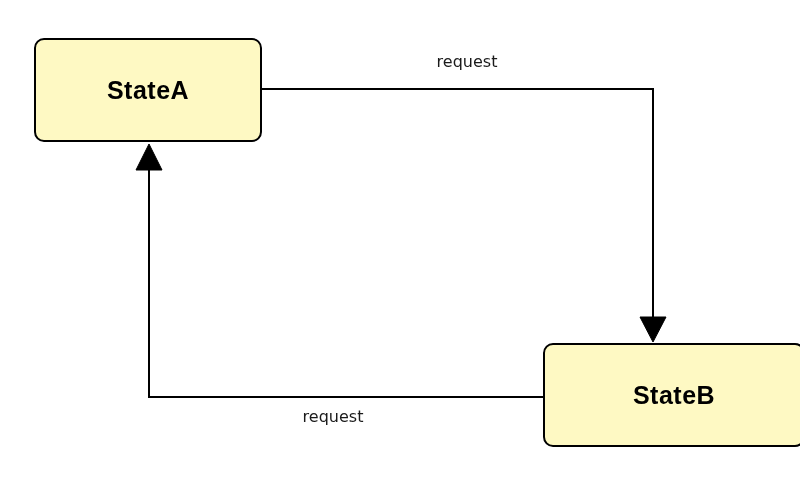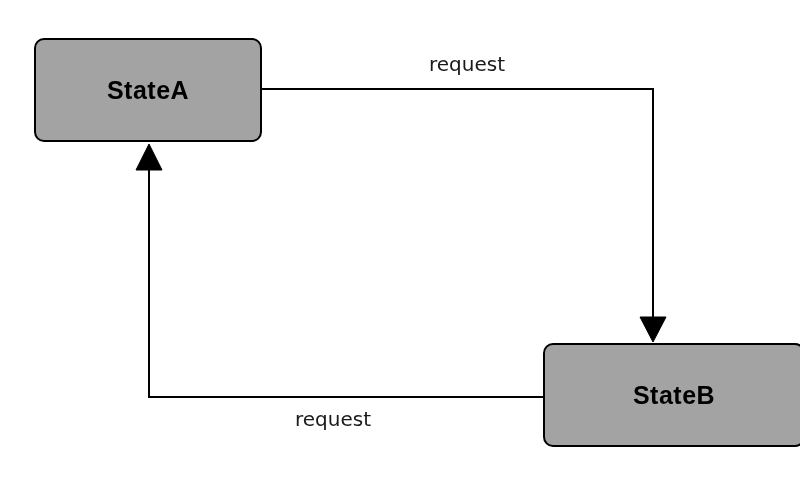--- a/index.html
+++ b/index.html
@@ -22,41 +22,41 @@
     fill: none;
     stroke: #000000;
     stroke-width: 2;
   }
   .edges-layer polygon {
     fill: #000000;
     stroke: #000000;
   }
   .node {
     position: absolute;
-    background: #a3a3a3;
+    background: #fef9c3;
     border: 2px solid #000000;
     border-radius: 10px;
     display: flex;
     align-items: center;
     justify-content: center;
   }
   .node-a { left: 34px; top: 38px; width: 228px; height: 104px; }
   .node-b { left: 543px; top: 343px; width: 262px; height: 104px; }
   .node-label {
     font-family: "Liberation Sans", sans-serif;
     font-weight: bold;
     font-size: 25px;
     color: #000000;
     letter-spacing: 0.5px;
   }
   .edge-label {
     position: absolute;
     transform: translateX(-50%);
     font-family: "DejaVu Sans", sans-serif;
-    font-size: 20px;
+    font-size: 16px;
     color: #1a1a1a;
     white-space: nowrap;
   }
   .edge-label-top { left: 467px; top: 52px; }
   .edge-label-bottom { left: 333px; top: 407px; }
 </style>
 </head>
 <body>
 
 <div class="canvas">

